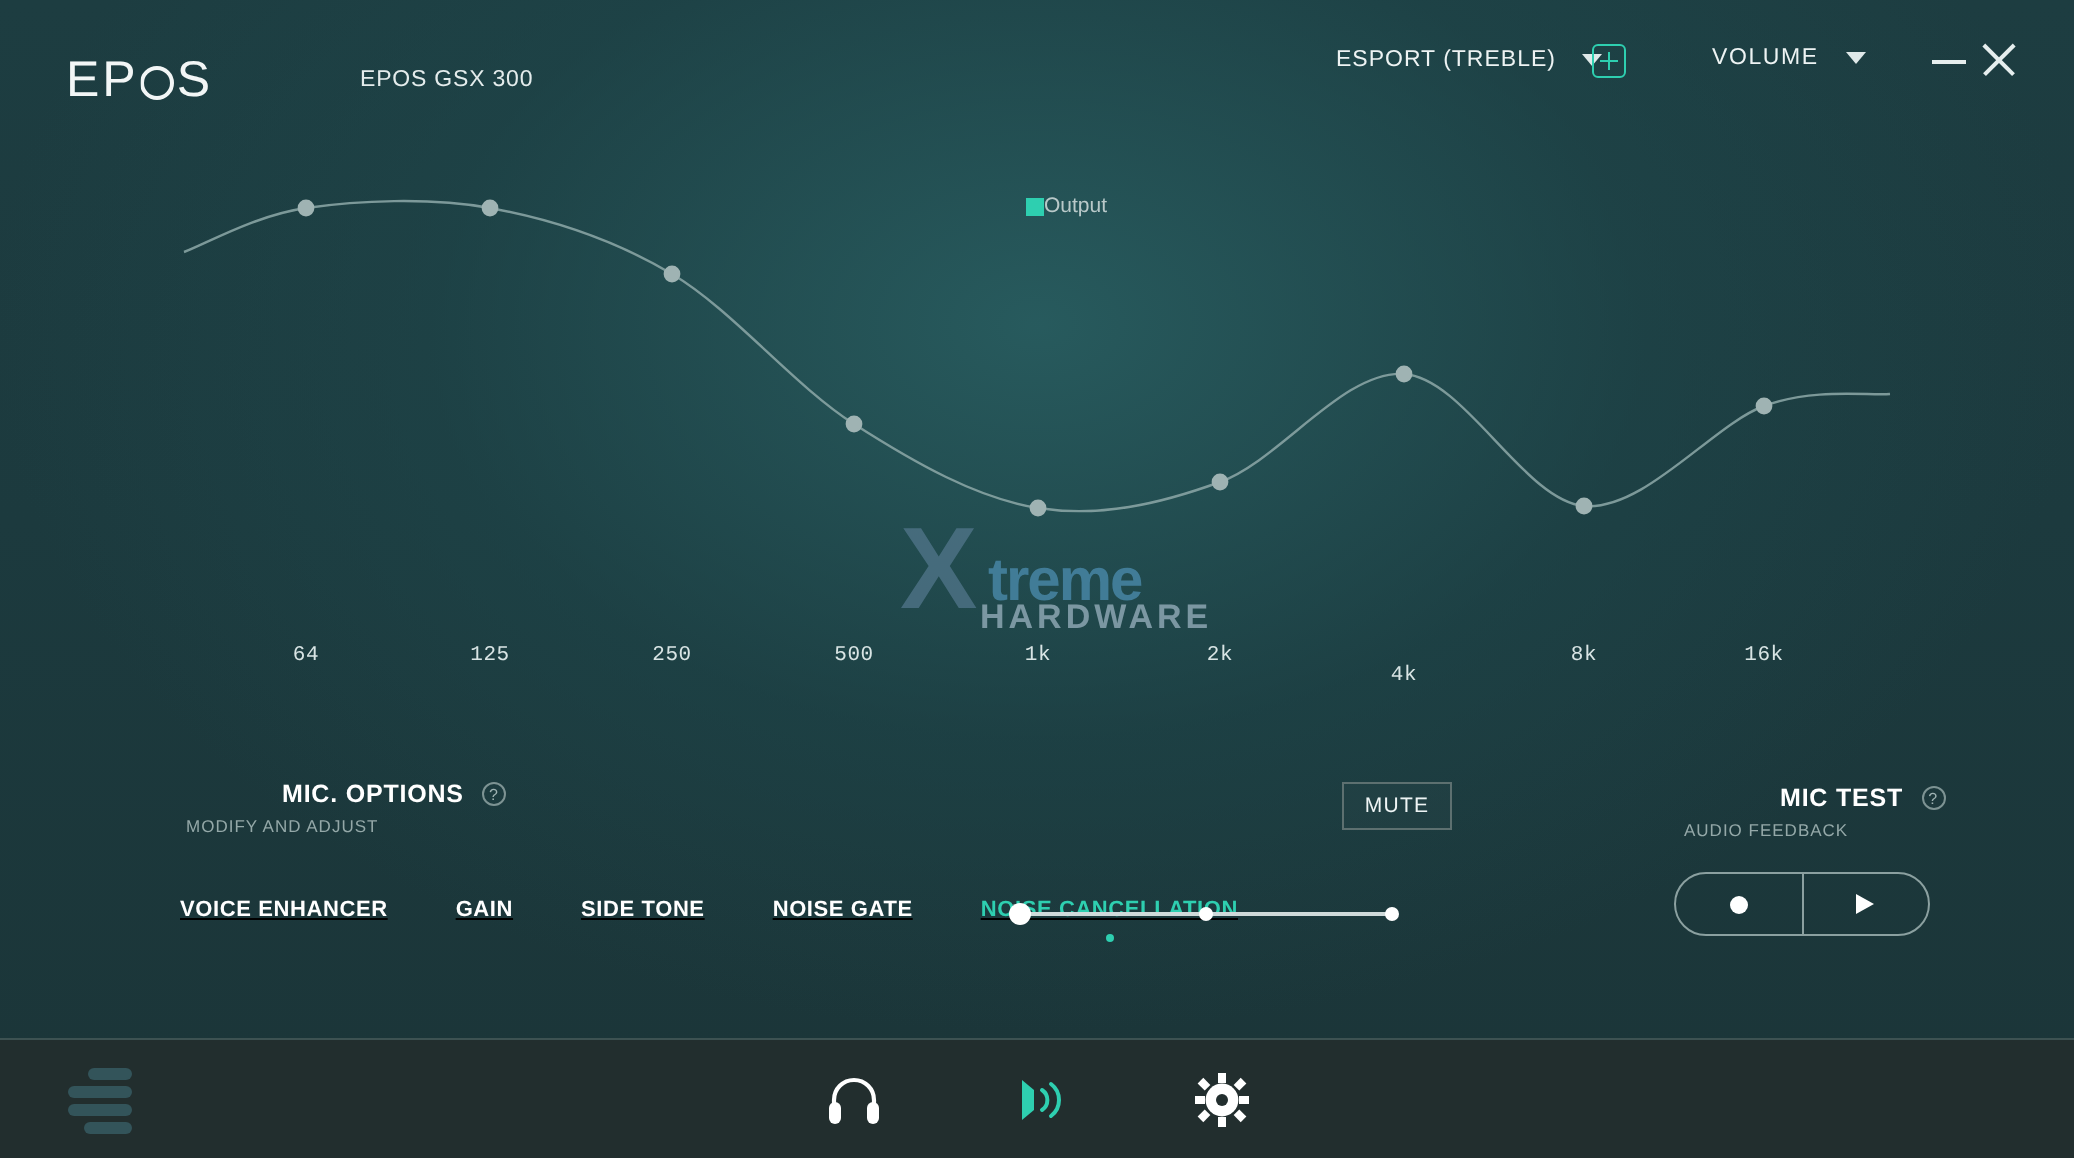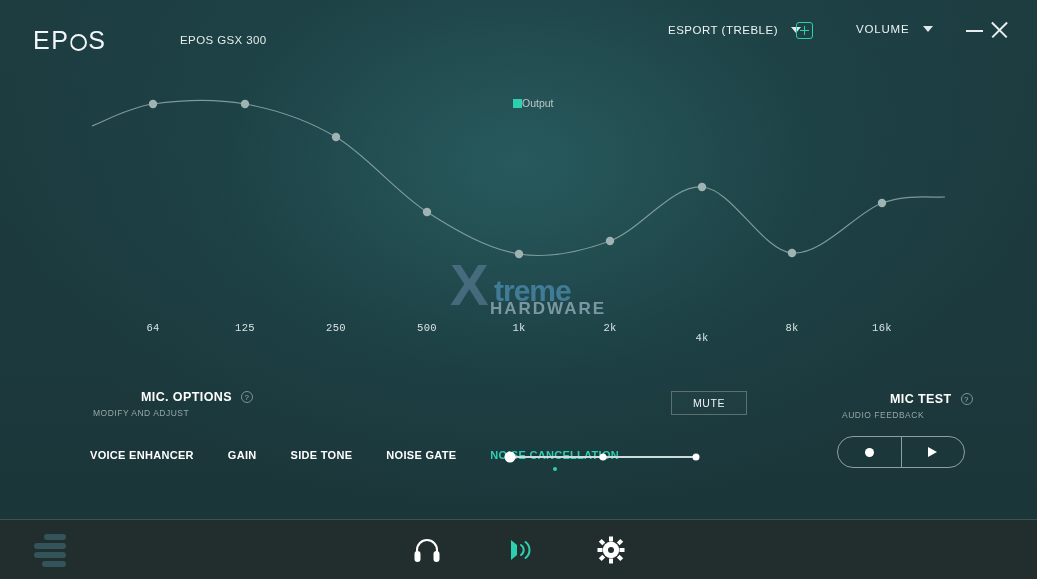--- a/index.html
+++ b/index.html
@@ -157,32 +157,32 @@
     border: 1px solid #7d9393; color: #9fb3b3;
     font-size: 8px; font-weight: normal;
     cursor: pointer;
   }
   .section-sub {
     font-size: 8.5px; color: #94a8a8; letter-spacing: 0.5px;
     margin-top: 4px;
   }
   .mute-btn {
     position: absolute; left: 671px; top: 391px;
-    width: 76px; height: 24px;
+    width: 55px; height: 24px;
     border: 1px solid #5d7070;
     background: rgba(255,255,255,0.02);
     color: #eef4f4; font-size: 10.5px; letter-spacing: 0.6px;
     cursor: pointer;
     font-family: "Liberation Sans", sans-serif;
   }
 
   
   .tabs {
     position: absolute; left: 90px; top: 449px;
-    display: flex; align-items: flex-start;
+    display: flex; align-items: flex-start; text-decoration: underline;
   }
   .tab {
     font-size: 11px; font-weight: bold; color: #ffffff;
     letter-spacing: 0.3px; cursor: pointer;
     position: relative; padding-bottom: 4px;
     margin-right: 34px;
   }
   .tab.active { color: #2ecfb0; }
   .tab .tab-dot {
     position: absolute; left: 50%; bottom: -6px;

